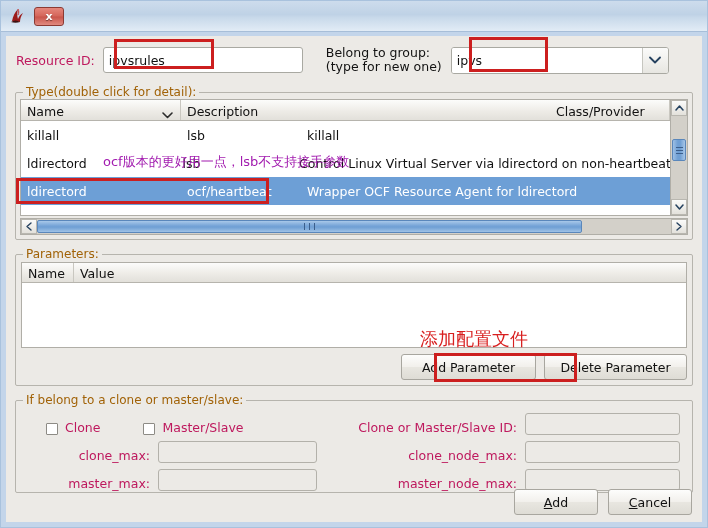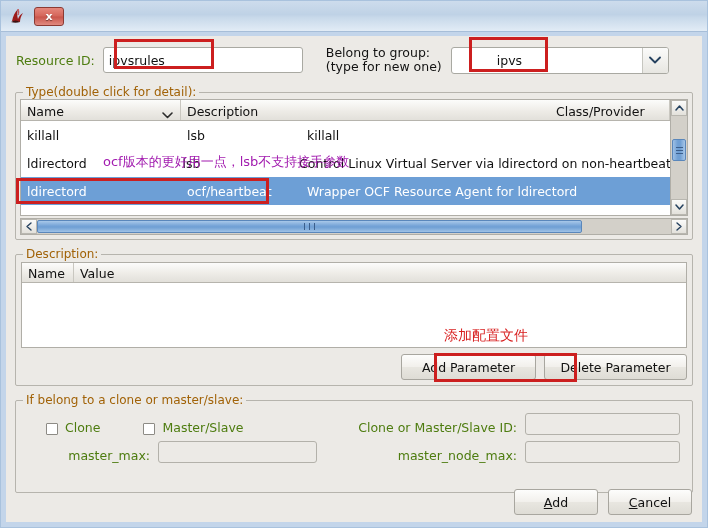--- a/index.html
+++ b/index.html
@@ -74,41 +74,40 @@
   }
 
   .row-top {
     display: flex;
     align-items: center;
     padding: 9px 10px 5px 10px;
     height: 44px;
   }
   .lbl {
     font-size: 12.5px;
-    color: #4d7c0f;
+    color: #be185d;
     white-space: nowrap;
   }
   .lbl2 {
     font-size: 12.5px;
     color: #121212;
     line-height: 14px;
     white-space: nowrap;
   }
   .tfield {
     height: 26px;
     background: #ffffff;
     border: 1px solid #a9a9a2;
     border-radius: 3px;
     display: flex;
     align-items: center;
     padding: 0 5px;
     font-size: 12.5px;
     color: #111;
     overflow: hidden;
-    margin-left: 40px;
   }
   #resid-field { width: 200px; margin-left: 8px; }
   #group-wrap {
     margin-left: 9px;
     width: 218px;
     height: 27px;
     display: flex;
     border: 1px solid #a9a9a2;
     border-radius: 3px;
     background: #fff;
@@ -268,21 +267,21 @@
   #param-head {
     display: flex; height: 20px; flex: 0 0 20px;
     background: linear-gradient(to bottom,#fcfcfb 0%,#eeece7 55%,#e2e0da 100%);
     border-bottom: 1px solid #b6b4ad;
   }
   #param-body { flex: 1 1 auto; position: relative; }
   .paramnote {
     position: absolute;
     right: 158px; top: 44px;
     color: #d81f1f;
-    font-size: 14px;
+    font-size: 18px;
     font-family: Liberation Serif, serif;
     white-space: nowrap;
   }
   #param-btns {
     flex: 0 0 26px;
     height: 26px;
     margin-top: 6px;
     display: flex;
     justify-content: flex-end;
     gap: 8px;
@@ -477,21 +476,21 @@
           <div class="hsbbtn">
             <svg width="6" height="9" viewBox="0 0 6 9">
                 <path d="M1,1 L5,4.5 L1,8" fill="none" stroke="#25415f" stroke-width="1.4" stroke-linecap="round" stroke-linejoin="round"></path>
               </svg>
           </div>
         </div>
       </div>
     </div>
 
     <div class="gbox" id="param-box">
-      <span class="gtitle">Description:</span>
+      <span class="gtitle">Parameters:</span>
 
       <div id="param-inner">
         <div id="param-table">
           <div id="param-head">
             <div class="th" style="width:52px">
               <span>Name</span>
             </div>
             <div class="th" style="flex:1 1 auto;border-right:none;">
               <span>Value</span>
             </div>
@@ -519,20 +518,27 @@
 
           <span style="width:43px"></span>
           <span class="chk"></span>
           <span class="lbl">Master/Slave</span>
 
           <span style="flex:1 1 auto"></span>
           <span class="lbl" style="margin-right:8px">Clone or Master/Slave ID:</span>
           <span class="ro-field" style="width:155px"></span>
         </div>
 
+        <div class="crow">
+          <span class="lbl" style="width:130px;text-align:right;padding-right:8px">clone_max:</span>
+          <span class="ro-field" style="width:159px"></span>
+          <span style="flex:1 1 auto"></span>
+          <span class="lbl" style="margin-right:8px">clone_node_max:</span>
+          <span class="ro-field" style="width:155px"></span>
+        </div>
 
         <div class="crow">
           <span class="lbl" style="width:130px;text-align:right;padding-right:8px">master_max:</span>
           <span class="ro-field" style="width:159px"></span>
           <span style="flex:1 1 auto"></span>
           <span class="lbl" style="margin-right:8px">master_node_max:</span>
           <span class="ro-field" style="width:155px"></span>
         </div>
       </div>
     </div>

